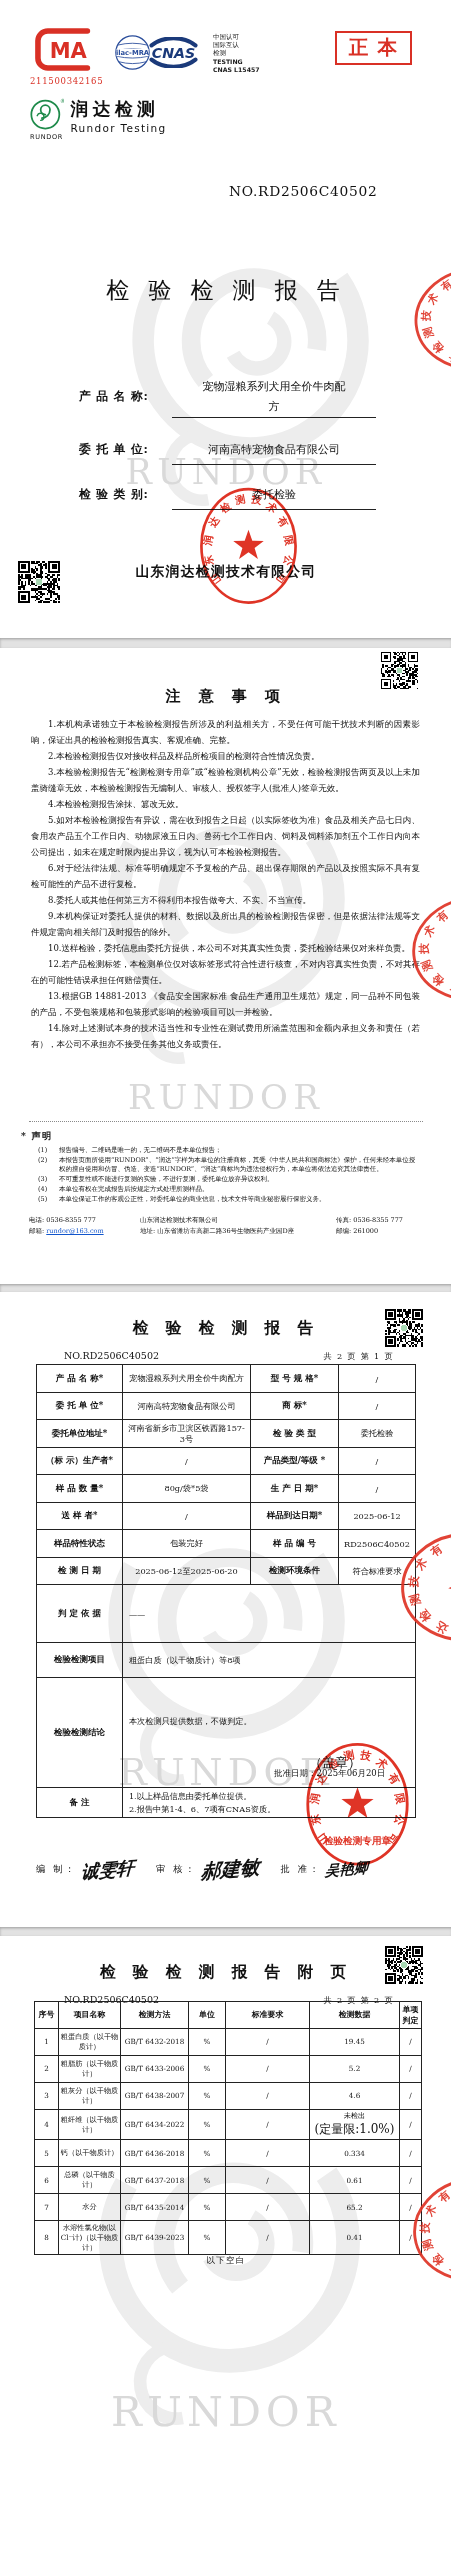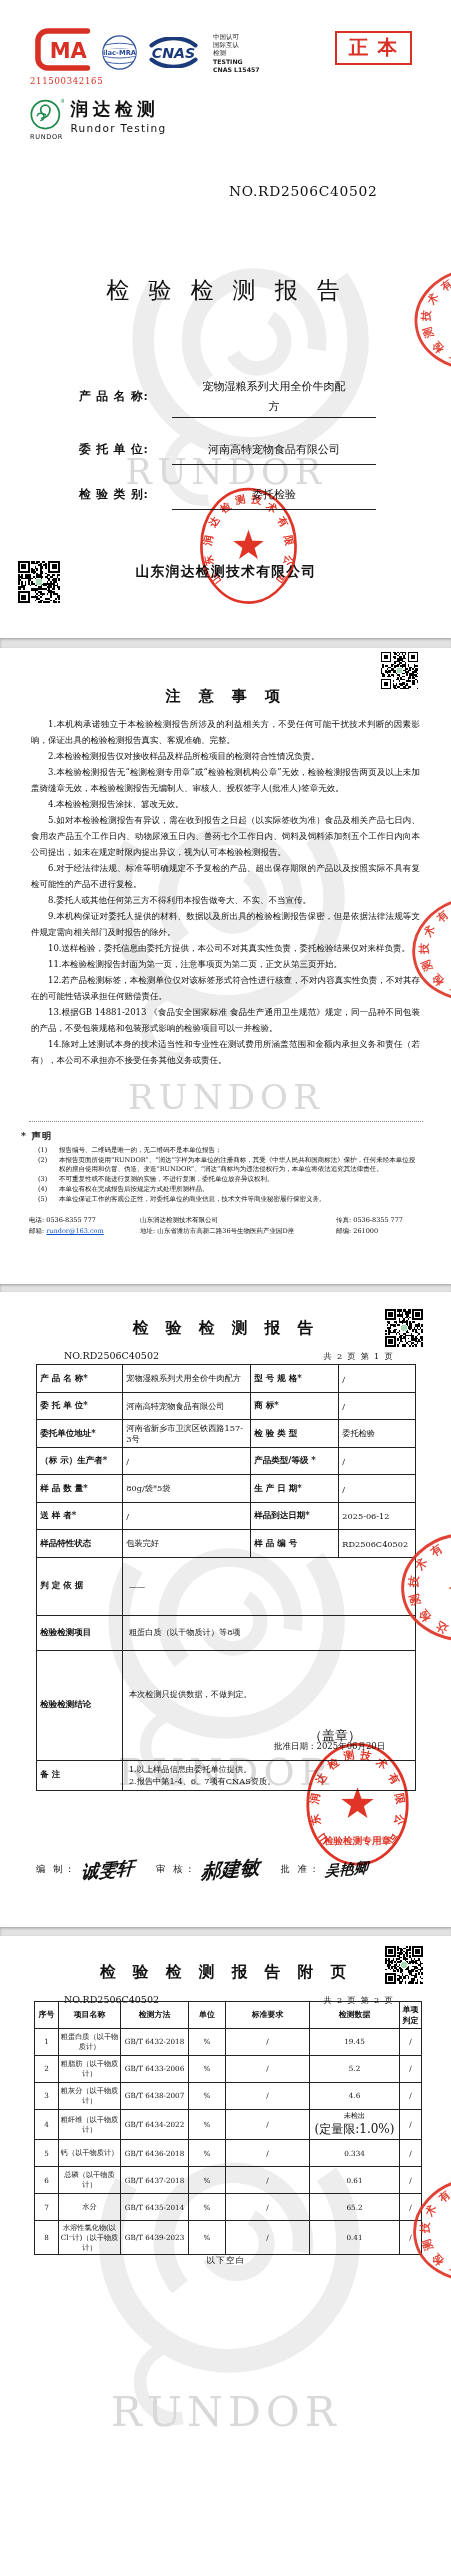--- a/index.html
+++ b/index.html
@@ -9,21 +9,21 @@
 .page-sep{height:8.5px;background:#e2e2e2;box-shadow:inset 0 1.3px 2.6px rgba(0,0,0,.28)}
 .sep1{height:9.8px}
 .abs{position:absolute;z-index:2}
 .wm-word{position:absolute;left:0;width:100%;text-align:center;color:#d9d9d9;letter-spacing:5.2px;z-index:0;font-family:"DejaVu Serif",serif}
 .swirl{position:absolute;z-index:0}
 .qr{position:absolute;z-index:2}
 .seam{position:absolute;z-index:3;opacity:.92}
 
 .cma{left:30px;top:26px;width:73px;text-align:center}
 .cma-num{color:#d93025;font-size:8.5px;letter-spacing:0.7px;margin-top:1.3px}
-.ilac{left:101px;top:34px}
+.ilac{left:114px;top:34px}
 .cnas{left:148px;top:37px}
 .cnas-txt{left:213px;top:34px;font-size:6.5px;line-height:7.9px;color:#222;font-family:"DejaVu Sans",sans-serif}
 .cnas-txt .en{font-weight:bold;font-size:6.2px}
 .zb{left:335px;top:31px;border:2px solid #d93025;color:#d93025;font-size:19.6px;font-weight:bold;letter-spacing:9.2px;padding:3.9px 3.9px 3.9px 11.8px;line-height:22px}
 .rlogo{left:29px;top:97px;display:flex;align-items:flex-start;gap:6.5px}
 .rlogo .cap{font-size:6.5px;text-align:center;font-family:"DejaVu Sans",sans-serif;letter-spacing:0.7px;margin-top:-1.3px}
 .rlogo-cn{font-size:17.7px;font-weight:bold;letter-spacing:4.6px;font-family:"DejaVu Sans","Liberation Sans",sans-serif}
 .rlogo-en{font-size:10.5px;letter-spacing:1.3px;font-family:"DejaVu Sans",sans-serif;margin-top:1.3px}
 .cover-no{left:229px;top:183px;font-size:13.8px;letter-spacing:0.7px}
 .cover-title{left:0;top:275px;width:100%;text-align:center;font-size:23px;letter-spacing:5.9px;font-weight:500}
@@ -43,21 +43,21 @@
 .d-list .no{flex:0 0 14.4px}
 .n-footer{left:29px;top:567px;width:394px;font-size:6.5px;line-height:11px;display:flex}
 .nf1{width:111px}.nf2{width:196px}.nf3{width:85px}
 .email{color:#1155cc;text-decoration:underline}
 
 .r-title{left:0;top:26px;width:100%;text-align:center;font-size:15.7px;font-weight:bold;letter-spacing:5.9px}
 .r-no{left:64px;top:58px;font-size:9.5px}
 .r-pages{right:58px;top:59px;font-size:8.2px;letter-spacing:1.3px}
 table{border-collapse:collapse;table-layout:fixed}
 .t3{position:absolute;left:36px;top:72px;width:378px;z-index:2}
-.t3 td{border:1px solid #222;text-align:left;vertical-align:middle;padding:2px 3.3px;overflow:hidden}
+.t3 td{border:1px solid #222;text-align:center;vertical-align:middle;padding:2px 3.3px;overflow:hidden}
 .t3 .lbl{font-weight:bold;font-size:8.5px}
 .t3 .val{font-size:8.2px}
 .t3 tr{height:27.5px}
 .basis-row{height:58px !important}
 .items-row{height:35px !important}
 .concl-row{height:110px !important}
 .remark-row{height:30px !important}
 .leftval{text-align:left !important;padding-left:5.9px !important}
 .concl-cell{position:relative;text-align:left !important;vertical-align:top !important;padding:38px 5.2px 0 5.9px !important;font-size:8.2px}
 .seal-hint{position:absolute;left:186px;top:76px;font-size:13px}
@@ -689,21 +689,20 @@
 
   <p>6.对于经法律法规、标准等明确规定不予复检的产品、超出保存期限的产品以及按照实际不具有复检可能性的产品不进行复检。</p>
 
 
   <p>8.委托人或其他任何第三方不得利用本报告做夸大、不实、不当宣传。</p>
 
   <p>9.本机构保证对委托人提供的材料、数据以及所出具的检验检测报告保密，但是依据法律法规等文件规定需向相关部门及时报告的除外。</p>
 
   <p>10.送样检验，委托信息由委托方提供，本公司不对其真实性负责，委托检验结果仅对来样负责。</p>
 
-  <p>11.本检验检测报告封面为第一页，注意事项页为第二页，正文从第三页开始。</p>
 
   <p>12.若产品检测标签，本检测单位仅对该标签形式符合性进行核查，不对内容真实性负责，不对其存在的可能性错误承担任何赔偿责任。</p>
 
   <p>13.根据GB 14881-2013 《食品安全国家标准 食品生产通用卫生规范》规定，同一品种不同包装的产品，不受包装规格和包装形式影响的检验项目可以一并检验。</p>
 
   <p>14.除对上述测试本身的技术适当性和专业性在测试费用所涵盖范围和金额内承担义务和责任（若有），本公司不承担亦不接受任务其他义务或责任。</p>
 </div>
 
     <div class="abs divider"></div>
     <div class="abs d-title">* 声明</div>
@@ -1062,20 +1061,26 @@
     <td class="val">2025-06-12</td>
   </tr>
 
   <tr>
     <td class="lbl">样品特性状态</td>
     <td class="val">包装完好</td>
     <td class="lbl">样 品 编 号</td>
     <td class="val">RD2506C40502</td>
   </tr>
 
+  <tr>
+    <td class="lbl">检 测 日 期</td>
+    <td class="val">2025-06-12至2025-06-20</td>
+    <td class="lbl">检测环境条件</td>
+    <td class="val">符合标准要求</td>
+  </tr>
 </tbody>
       <tbody>
         <tr class="basis-row">
           <td class="lbl">判 定 依 据</td>
           <td class="val leftval" colspan="3">——</td>
         </tr>
         <tr class="items-row">
           <td class="lbl">检验检测项目</td>
           <td class="val leftval" colspan="3">粗蛋白质（以干物质计）等8项</td>
         </tr>

